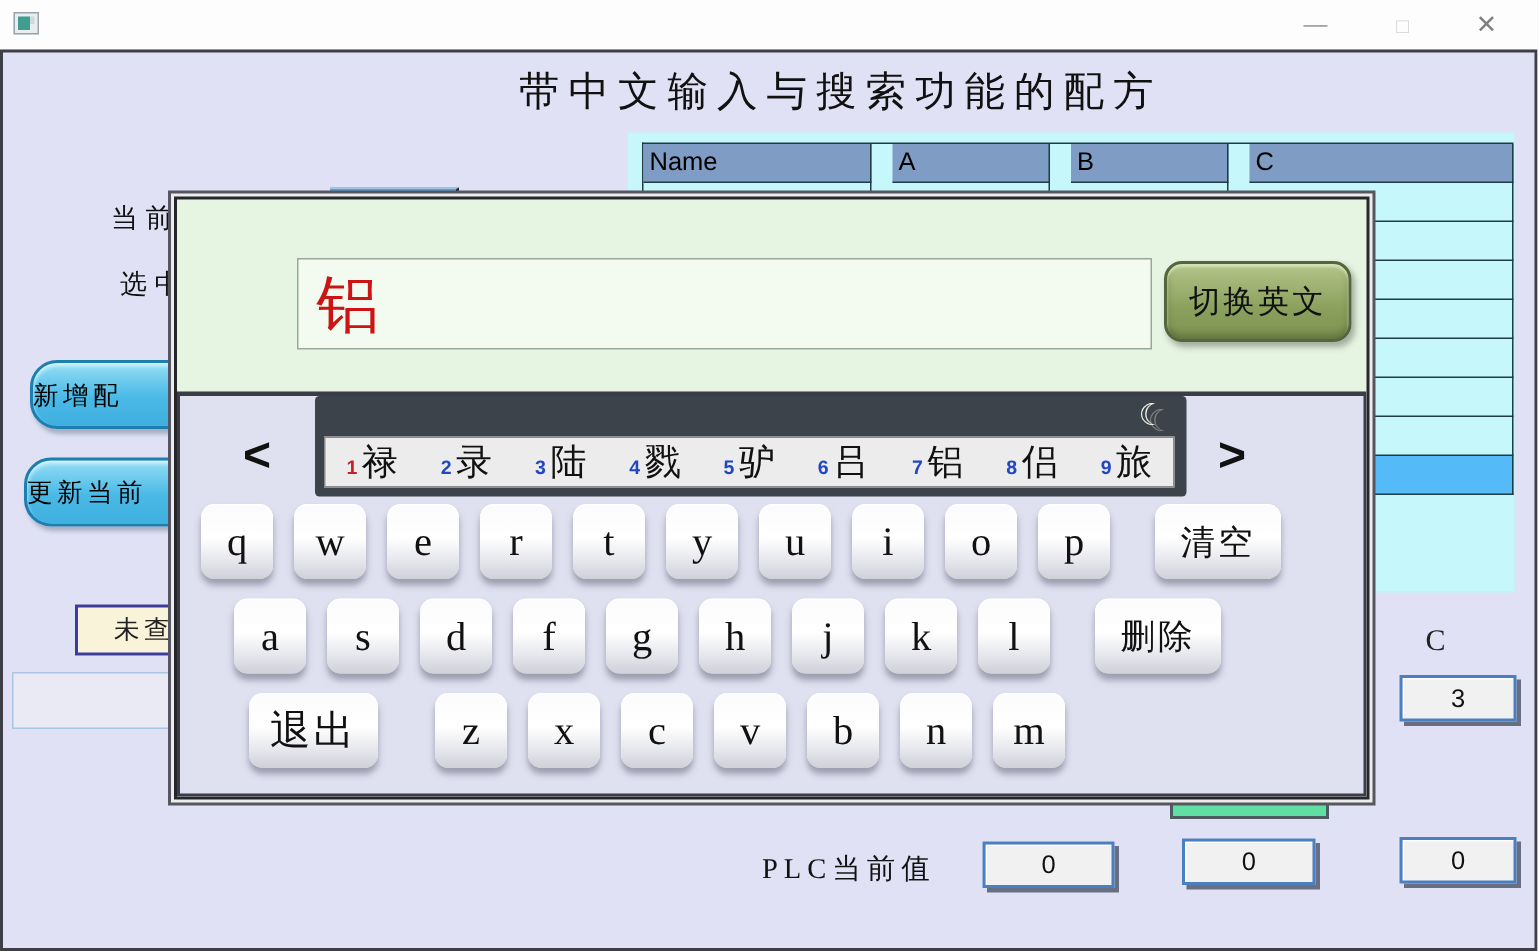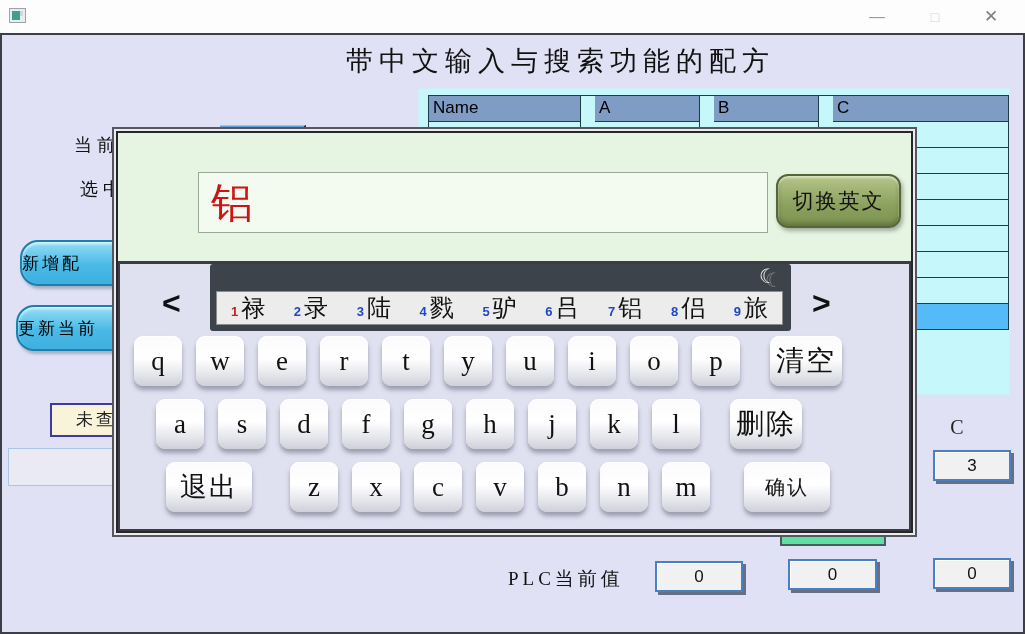--- a/index.html
+++ b/index.html
@@ -110,21 +110,21 @@
   .cchar{font-size:24px;color:#111;}
   .kb-row{position:absolute;display:flex;gap:14px;z-index:11;}
   .row1{left:16px;top:203px;}
   .row2{left:38px;top:266px;}
   .row3{left:48px;top:329px;}
   .key{width:48px;height:50px;box-sizing:border-box;border-radius:9px;
        background:linear-gradient(180deg,#fbfbfd,#ffffff 45%,#e4e5eb 78%,#cfd0d8 100%);
        box-shadow:0 4px 4px rgba(90,90,110,.5),inset 0 1px 0 #fff;
        display:flex;align-items:center;justify-content:center;
        font-size:27px;color:#111;}
-  .key.wide{width:72px;margin-left:16px;font-size:28px;letter-spacing:2px;}
+  .key.wide{width:84px;margin-left:16px;font-size:23px;letter-spacing:2px;}
   .key.exit{width:86px;margin-right:24px;font-size:27px;letter-spacing:2px;}
   .key.confirm{width:86px;margin-left:20px;font-size:20px;letter-spacing:2px;}
 </style>
 </head>
 <body>
 
 <div class="titlebar">
   <div class="app-icon">
     <div class="app-icon-inner"></div>
     <div class="app-icon-strip"></div>
@@ -297,16 +297,15 @@
       <div class="key exit">退出</div>
       <div style="display:flex;gap:14px;">
           <div class="key">z</div>
           <div class="key">x</div>
           <div class="key">c</div>
           <div class="key">v</div>
           <div class="key">b</div>
           <div class="key">n</div>
           <div class="key">m</div>
         </div>
-      <div class="key confirm">确认</div>
     </div>
   </div>
 </div>
 
 </body></html>

